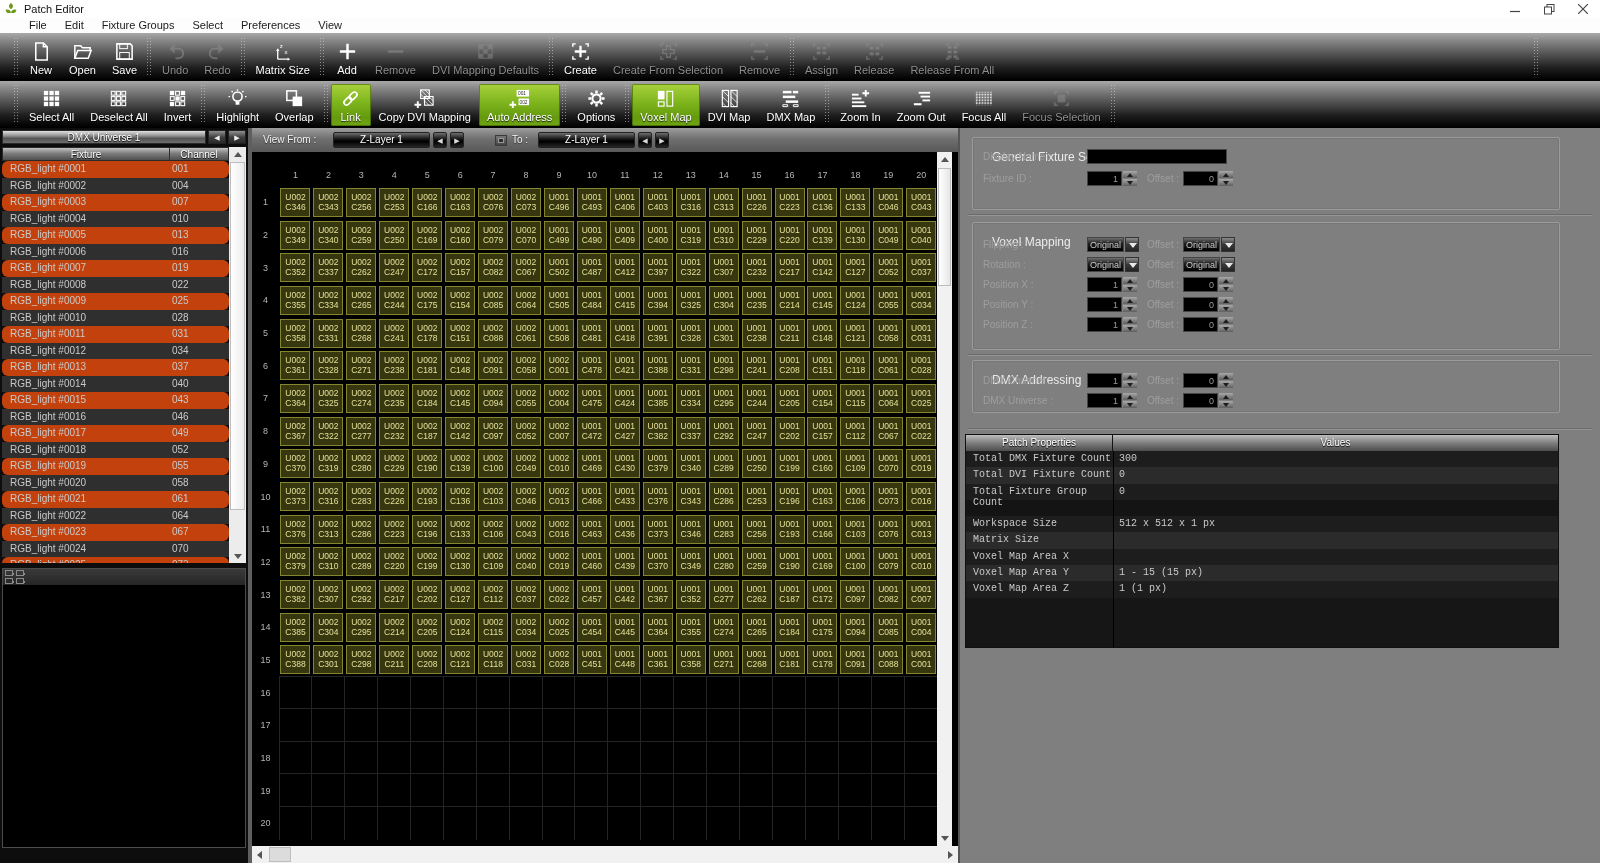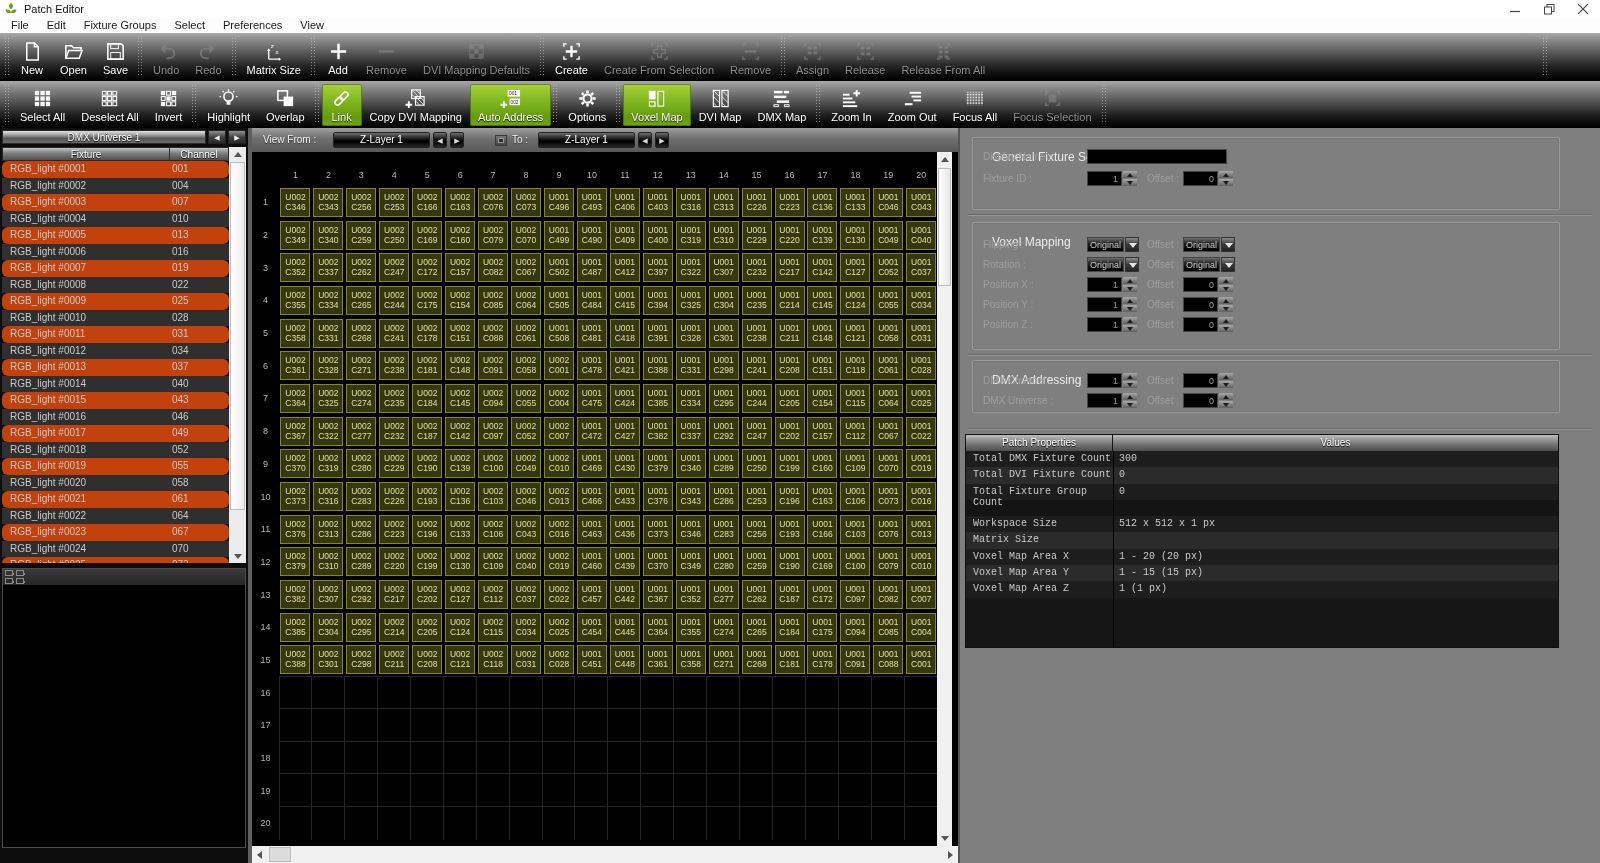--- a/index.html
+++ b/index.html
@@ -7,25 +7,25 @@
   font-family:"Liberation Sans", sans-serif; -webkit-font-smoothing:antialiased; }
 
 
 .titlebar { height:18px; background:#fff; display:flex; align-items:center; position:relative; }
 .app-icon { width:14px; height:14px; margin:0 6px 0 4px; display:flex; align-items:center; }
 .title-text { font-size:11px; color:#111; }
 .win-btns { position:absolute; right:0; top:0; height:18px; display:flex; }
 .win-btn { width:34px; height:18px; display:flex; align-items:center; justify-content:center; }
 
 
-.menubar { height:15px; background:#fdfdfd; display:flex; align-items:flex-end; padding-left:2px; }
+.menubar { height:15px; background:#fdfdfd; display:flex; align-items:flex-end; padding-left:20px; }
 .menu-item { font-size:11px; color:#1a1a1a; padding:0 9px; line-height:15px; }
 
 
-.toolbar { display:flex; align-items:flex-end; padding:0 3px;
+.toolbar { display:flex; align-items:flex-end; padding:0 12px;
   background:linear-gradient(180deg,#a9a9a9 0%,#8b8b8b 14%,#5c5c5c 40%,#1f1f1f 74%,#000 100%); }
 .toolbar1 { height:48px; border-bottom:1px solid #000; }
 .toolbar2 { height:47px; border-bottom:1px solid #000; }
 .tb-btn { display:flex; flex-direction:column; align-items:center; justify-content:flex-end;
   padding:2px 8px 3px; color:#fff; margin-bottom:1px; border-radius:2px; }
 .tb-btn .tb-icon { width:24px; height:25px; display:flex; align-items:center; justify-content:center; }
 .tb-btn .tb-icon svg { width:21px; height:21px; }
 .tb-label { font-size:11px; white-space:nowrap; text-shadow:0 1px 1px rgba(0,0,0,.85); }
 .tb-btn.disabled { color:#8f8f8f; }
 .tb-btn.disabled .tb-icon { opacity:.55; }
@@ -2898,21 +2898,20 @@
           </div>
           <div class="pt-row dark">
             <div class="pt-label">Workspace Size</div>
             <div class="pt-value">512 x 512 x 1 px</div>
           </div>
           <div class="pt-row light">
             <div class="pt-label">Matrix Size</div>
           </div>
           <div class="pt-row dark">
             <div class="pt-label">Voxel Map Area X</div>
-            <div class="pt-value">1 - 20 (20 px)</div>
           </div>
           <div class="pt-row light">
             <div class="pt-label">Voxel Map Area Y</div>
             <div class="pt-value">1 - 15 (15 px)</div>
           </div>
           <div class="pt-row dark">
             <div class="pt-label">Voxel Map Area Z</div>
             <div class="pt-value">1 (1 px)</div>
           </div>
         </div>

